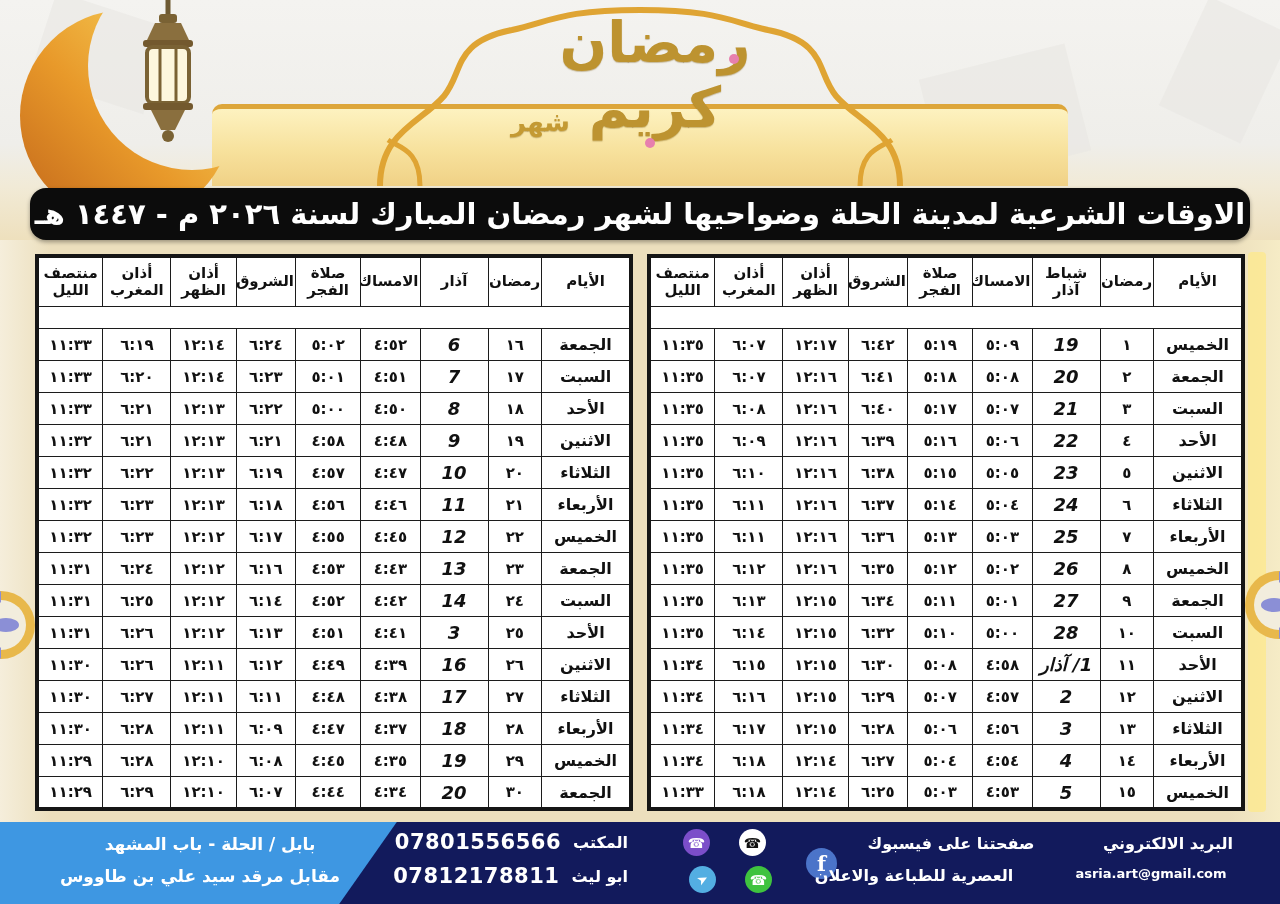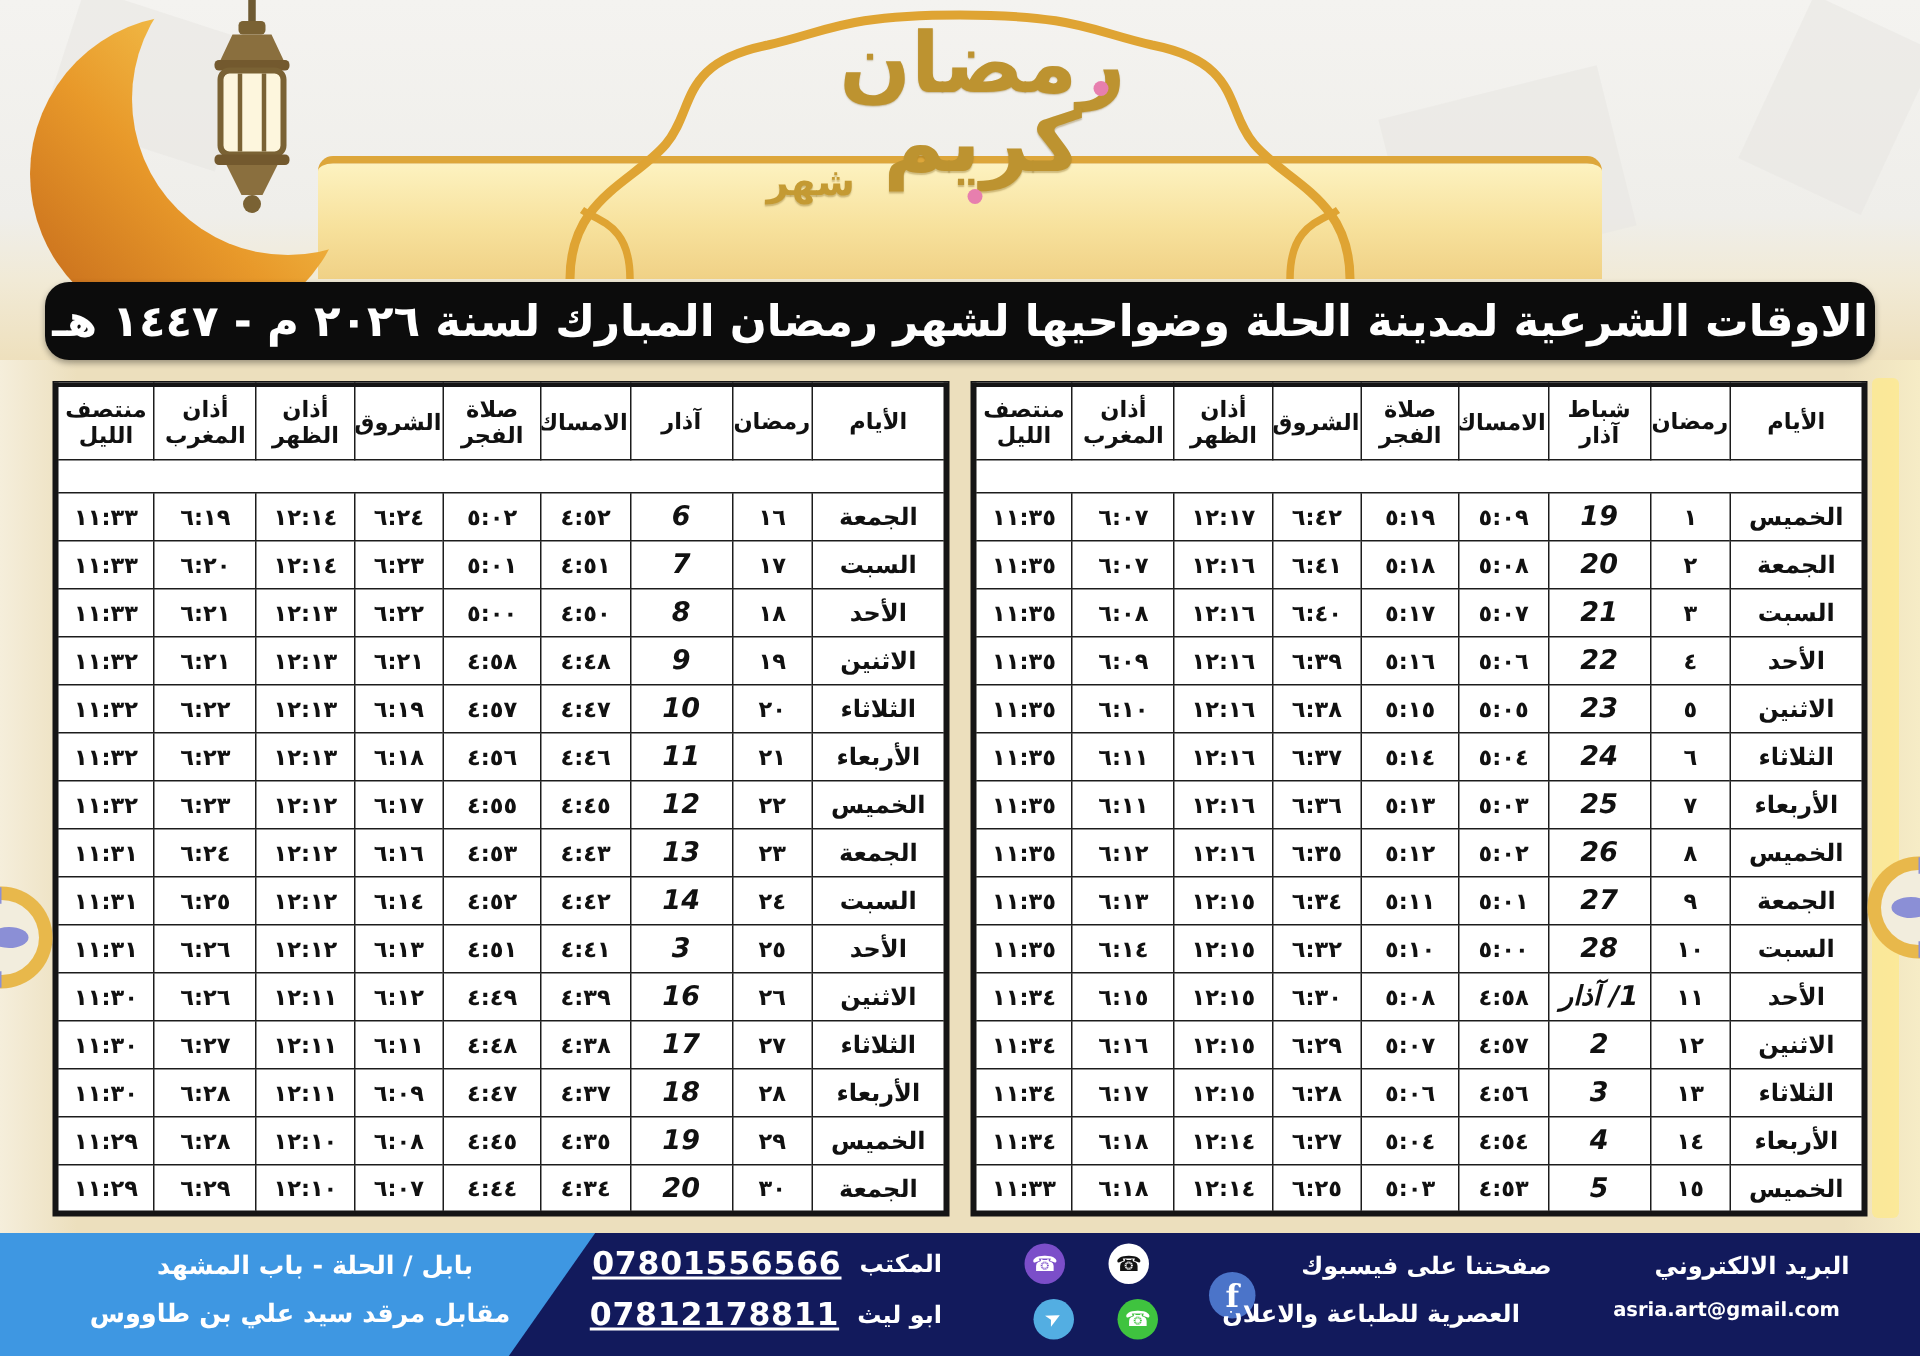--- a/index.html
+++ b/index.html
@@ -14,21 +14,21 @@
   .gold-band { position:absolute; left:212px; top:104px; width:856px; height:82px;
                background:linear-gradient(180deg,#fdf2c0 0%,#f7e19c 55%,#f0d186 100%);
                border-top:5px solid #dda63a; border-radius:10px 10px 0 0; }
   .dome-svg { position:absolute; left:360px; top:0; }
   .crescent-svg { position:absolute; left:14px; top:-6px; }
   .lantern-svg { position:absolute; left:128px; top:0; }
   .calligraphy { position:absolute; left:545px; top:16px; width:220px; text-align:center;
                  color:#bd9330; font-weight:bold; line-height:.95;
                  text-shadow:0 1px 1px rgba(120,85,10,.35); }
   .calligraphy .l1 { font-size:56px; }
-  .calligraphy .l2 { font-size:56px; }
+  .calligraphy .l2 { font-size:56px;margin-top:12px; }
   .calligraphy .small { position:absolute; left:-34px; top:94px; font-size:26px; color:#c49a33; }
   .dot { position:absolute; width:10px; height:10px; border-radius:50%; background:#e77fae; }
   .logo { position:absolute; left:1048px; top:22px; width:214px; text-align:center; }
   .logo-title { font-size:46px; font-weight:900; color:#141414; margin-top:-10px; letter-spacing:-1px; }
   .logo-sub { display:inline-block; background:#141414; color:#fff; font-size:12px; font-weight:bold;
               padding:2px 10px; border-radius:3px; margin-top:-2px; }
 
   
   .title-bar { position:absolute; left:30px; top:188px; width:1220px; height:52px;
                background:#0c0c0c; border-radius:16px; color:#ffffff;
@@ -79,21 +79,21 @@
   .phone-ic { left:739px; top:7px;  background:#ffffff; color:#111; }
   .telegram { left:689px; top:44px; background:#53aee2; color:#fff; }
   .whatsapp { left:745px; top:44px; background:#3fc33f; color:#fff; }
   .facebook { left:806px; top:26px; width:31px; height:31px; background:#4b74c9; color:#fff;
               font-size:21px; font-family:"DejaVu Serif", serif; }
   .tg-glyph { display:inline-block; transform:rotate(-28deg); font-size:13px; }
   .fb-label { left:856px; top:12px; width:190px; text-align:center; font-size:16px; }
   .fb-page  { left:814px; top:44px; width:200px; text-align:center; font-size:16px; }
   .em-label { left:1078px; top:12px; width:180px; text-align:center; font-size:16px; }
   .em-addr  { left:1040px; top:44px; width:222px; text-align:center; font-size:13px; font-weight:bold; direction:ltr; }
-  .ltr { direction:ltr; unicode-bidi:embed;text-decoration:underline; }
+  .ltr { direction:ltr; unicode-bidi:embed; }
 </style>
 </head>
 <body>
 
 <div id="poster">
 
   <div class="hero">
     <div class="hero-shape" style="left:40px; top:8px; width:120px; height:90px; transform:rotate(18deg);"></div>
     <div class="hero-shape" style="left:930px; top:60px; width:150px; height:110px; transform:rotate(-14deg);"></div>
     <div class="hero-shape" style="left:1180px; top:10px; width:90px; height:120px; transform:rotate(25deg);"></div>

